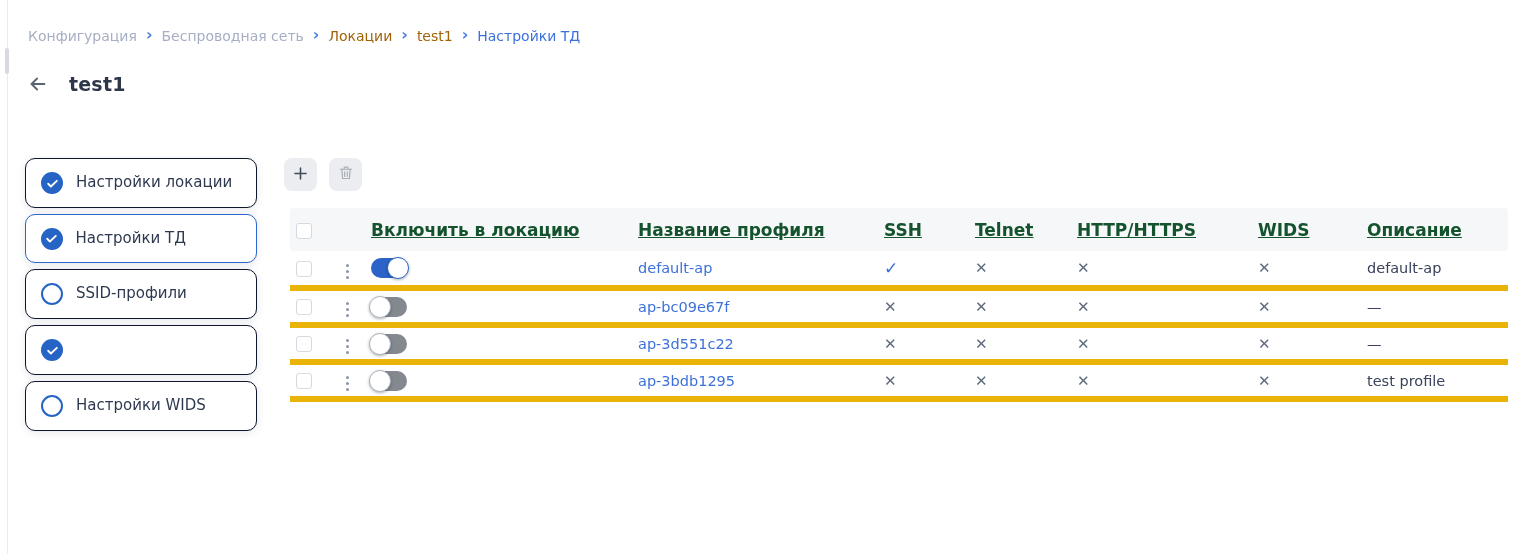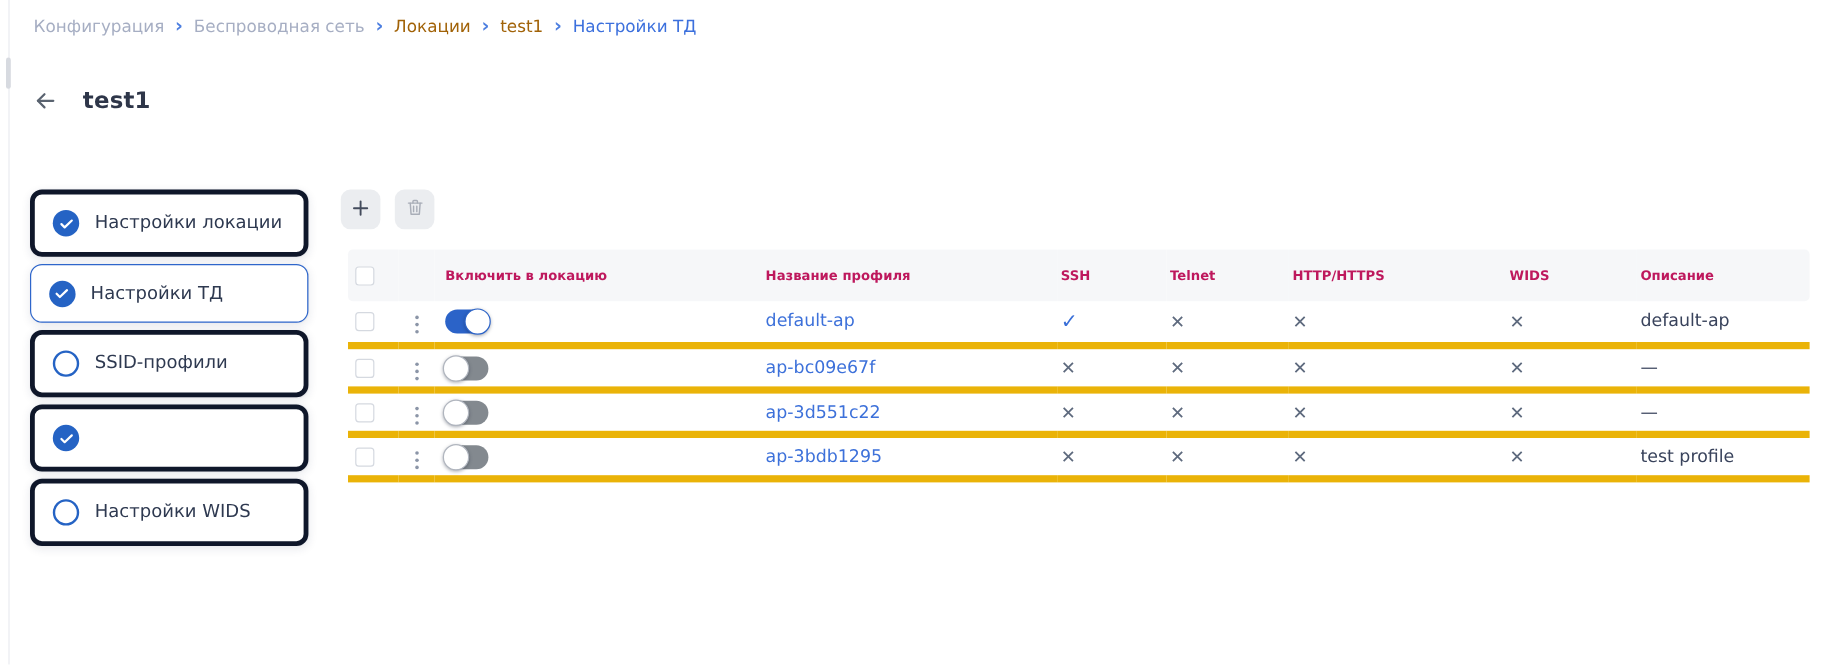--- a/index.html
+++ b/index.html
@@ -8,37 +8,37 @@
     position:relative; width:1532px; height:554px; overflow:hidden;
     background:#ffffff;
     font-family:"DejaVu Sans","Liberation Sans",sans-serif;
     color:#39435c;
   }
   
   .edge-line { position:absolute; left:7px; top:0; bottom:0; width:1px; background:#e9ebf0; }
   .edge-notch { position:absolute; left:5px; top:48px; width:4px; height:26px; background:#d7dae0; border-radius:2px; }
 
   
-  .breadcrumb { position:absolute; left:28px; top:15px; font-size:14px; display:flex; align-items:flex-end; gap:9px; white-space:nowrap; }
+  .breadcrumb { position:absolute; left:28px; top:28px; font-size:14px; display:flex; align-items:flex-end; gap:9px; white-space:nowrap; }
   .crumb { cursor:pointer; }
   .crumb.muted  { color:#a6aec3; }
   .crumb.dark   { color:#a16207; }
   .crumb.active { color:#3c70dd; }
   .crumb-sep { color:#4d7fe0; font-size:16px; font-weight:700; line-height:1; transform:translateY(-1px); }
 
   
   .title-row { position:absolute; left:26px; top:72px; display:flex; align-items:center; gap:19px; }
   .back-btn { width:24px; height:24px; display:flex; align-items:center; justify-content:center; cursor:pointer; }
   .page-title { font-size:19px; font-weight:700; color:#2e3649; letter-spacing:.2px; }
 
   
   .sidebar { position:absolute; left:25px; top:158px; width:232px; }
   .side-card {
     display:flex; align-items:center; gap:13px;
-    background:#fff; border:4px solid #0f172a; border-radius:10px;
+    background:#fff; border:1px solid #0f172a; border-radius:10px;
     padding:13px 15px; margin-bottom:6px; cursor:pointer;
     box-shadow:0 2px 8px rgba(25,39,80,.10), 0 0 1px rgba(25,39,80,.08);
     font-size:15px; color:#2e3950; line-height:1.45;
   }
   .side-card.selected { border:1.5px solid #2e66cb; padding:12.5px 14.5px; }
   .check-circle {
     flex:0 0 22px; width:22px; height:22px; border-radius:50%;
     display:flex; align-items:center; justify-content:center;
   }
   .check-circle.filled { background:#2563c4; }
@@ -50,21 +50,21 @@
     width:33px; height:33px; border:none; border-radius:8px; background:#ebedf0;
     display:flex; align-items:center; justify-content:center; cursor:pointer;
   }
   .tool-btn.disabled { cursor:default; }
 
   
   .table-wrap { position:absolute; left:290px; top:208px; width:1218px; }
   table { border-collapse:collapse; table-layout:fixed; width:1218px; }
   thead th {
     background:#f6f7f9; height:43px; text-align:left; vertical-align:middle;
-    font-size:11px; font-weight:700; color:#be185d; white-space:nowrap;
+    font-size:17px; font-weight:700; color:#14532d; white-space:nowrap;text-decoration:underline;
   }
   thead th:first-child { border-radius:4px 0 0 4px; }
   thead th:last-child  { border-radius:0 4px 4px 0; }
   tbody td { height:37px; vertical-align:middle; border-bottom:6px solid #eab308; font-size:14.5px; }
   .c-check { padding-left:6px; }
   .c-kebab { text-align:center; }
   .c-toggle { padding-left:9px; }
   .c-name, .c-mark, .c-desc { padding-left:3px; }
 
   .checkbox {

